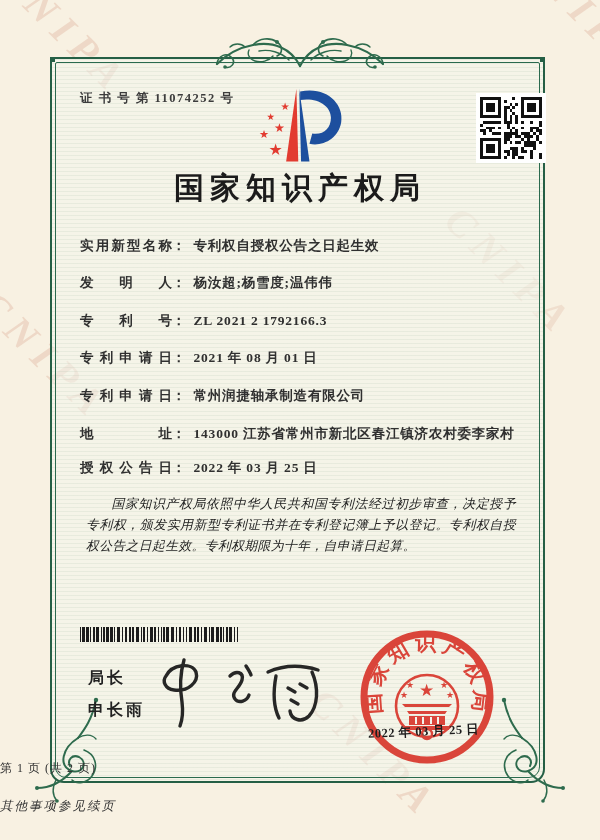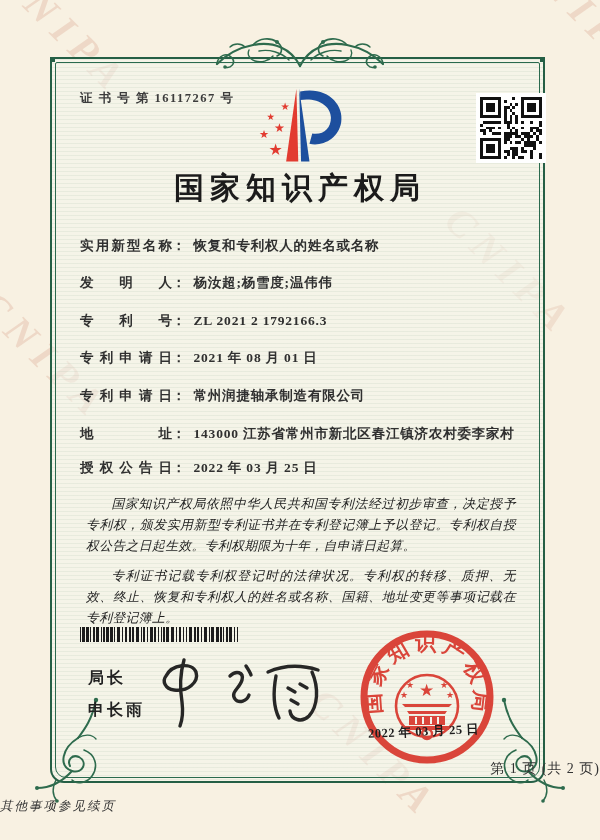--- a/index.html
+++ b/index.html
@@ -82,22 +82,22 @@
     font-size:16px;font-weight:700;color:#222;letter-spacing:3px;}
   .sign-labels div{margin-bottom:11px;}
   .signature{position:absolute;z-index:6;left:150px;top:650px;width:190px;height:82px;}
   .seal{position:absolute;z-index:6;left:342px;top:612px;width:170px;height:170px;opacity:0.92;}
   .seal-date{
     position:absolute;z-index:7;left:368px;top:723px;width:130px;
     font-size:12.5px;font-weight:700;color:#1d1d1d;letter-spacing:0.5px;
     transform:rotate(-2.5deg);white-space:nowrap;
   }
   .page-footer{
-    position:absolute;z-index:5;left:0;top:760px;width:100%;text-align:right;
-    font-size:14px;color:#333;letter-spacing:1px;
+    position:absolute;z-index:5;left:0;top:760px;width:100%;text-align:left;
+    font-size:12px;color:#333;letter-spacing:1px;
   }
   .continuation{
     position:absolute;z-index:3;left:0;top:798px;width:100%;text-align:left;
     font-size:12.5px;color:#333;font-style:italic;letter-spacing:2px;
   }
   .green{stroke:#2e6b4d;fill:none;stroke-linecap:round;}
 </style>
 </head>
 <body>
 
@@ -143,21 +143,21 @@
   <path class="green" stroke-width="2" d="M46,42 C30,52 26,70 40,75 C51,78 56,66 47,61 C40,58 35,64 38,70"></path>
   <path class="green" stroke-width="2" d="M40,75 C30,86 18,92 5,92"></path>
   <path class="green" stroke-width="1.6" d="M52,54 C63,58 67,70 60,80 C55,87 45,89 40,84"></path>
   <path class="green" stroke-width="1.4" d="M46,42 C52,38 60,38 64,43"></path>
   <path class="green" stroke-width="1.4" d="M24,84 C20,92 20,99 25,105"></path>
   <circle cx="64" cy="4" r="2.2" fill="#2e6b4d"></circle>
   <circle cx="5" cy="92" r="2" fill="#2e6b4d"></circle>
   <circle cx="25" cy="105" r="1.8" fill="#2e6b4d"></circle>
 </svg>
 
-<div class="cert-no">证 书 号 第 16117267 号</div>
+<div class="cert-no">证 书 号 第 11074252 号</div>
 
 <svg class="logo" viewBox="0 0 100 90">
   <polygon points="44,4 33,82 46,82" fill="#e23b30"></polygon>
   <polygon points="47,4 49,82 58,82" fill="#1d4f9e"></polygon>
   <path d="M48,7 C76,1 95,20 92,40 C89,58 72,66 58,63 L61,52 C73,54 81,46 81,35 C81,22 66,13 48,16 Z" fill="#1d4f9e"></path>
   <text x="14" y="75" font-size="17" fill="#e23b30">★</text>
   <text x="4" y="57" font-size="12" fill="#e23b30">★</text>
   <text x="20" y="50" font-size="13" fill="#e23b30">★</text>
   <text x="12" y="37" font-size="10" fill="#e23b30">★</text>
   <text x="27" y="27" font-size="11" fill="#e23b30">★</text>
@@ -288,34 +288,33 @@
       <rect x="13" y="20" width="1" height="1" fill="#111"></rect>
       <rect x="14" y="20" width="1" height="1" fill="#111"></rect>
       <rect x="17" y="20" width="1" height="1" fill="#111"></rect>
       <rect x="20" y="20" width="1" height="1" fill="#111"></rect>
     </svg>
   </div>
 
 <div class="title">国家知识产权局</div>
 
 <div class="fields">
-  <div class="frow" style="top:0px"><span class="flabel">实用新型名称</span><span class="fcolon">：</span><span class="fvalue">恢复和专利权人的姓名或名称</span></div>
+  <div class="frow" style="top:0px"><span class="flabel">实用新型名称</span><span class="fcolon">：</span><span class="fvalue">专利权自授权公告之日起生效</span></div>
   <div class="frow" style="top:37px"><span class="flabel">发明人</span><span class="fcolon">：</span><span class="fvalue">杨汝超;杨雪度;温伟伟</span></div>
   <div class="frow" style="top:75px"><span class="flabel">专利号</span><span class="fcolon">：</span><span class="fvalue">ZL 2021 2 1792166.3</span></div>
   <div class="frow" style="top:112px"><span class="flabel">专利申请日</span><span class="fcolon">：</span><span class="fvalue">2021 年 08 月 01 日</span></div>
   <div class="frow" style="top:150px"><span class="flabel">专利申请日</span><span class="fcolon">：</span><span class="fvalue">常州润捷轴承制造有限公司</span></div>
   <div class="frow" style="top:188px"><span class="flabel">地址</span><span class="fcolon">：</span><span class="fvalue">143000 江苏省常州市新北区春江镇济农村委李家村</span></div>
   <div class="frow" style="top:222px">
     <span class="flabel">授权公告日</span><span class="fcolon">：</span><span class="fvalue">2022 年 03 月 25 日</span>
   </div>
 </div>
 
 <div class="paras">
   <p>国家知识产权局依照中华人民共和国专利法经过初步审查，决定授予专利权，颁发实用新型专利证书并在专利登记簿上予以登记。专利权自授权公告之日起生效。专利权期限为十年，自申请日起算。</p>
-  <p>专利证书记载专利权登记时的法律状况。专利权的转移、质押、无效、终止、恢复和专利权人的姓名或名称、国籍、地址变更等事项记载在专利登记簿上。</p>
 </div>
 
 <svg class="barcode" id="bcSvg" viewBox="0 0 160 15" preserveAspectRatio="none">
     <rect x="0" y="0" width="1" height="15" fill="#1c1c1c"></rect>
     <rect x="2" y="0" width="3" height="15" fill="#1c1c1c"></rect>
     <rect x="6" y="0" width="3" height="15" fill="#1c1c1c"></rect>
     <rect x="10" y="0" width="1" height="15" fill="#1c1c1c"></rect>
     <rect x="13" y="0" width="2" height="15" fill="#1c1c1c"></rect>
     <rect x="16" y="0" width="3" height="15" fill="#1c1c1c"></rect>
     <rect x="21" y="0" width="1" height="15" fill="#1c1c1c"></rect>

